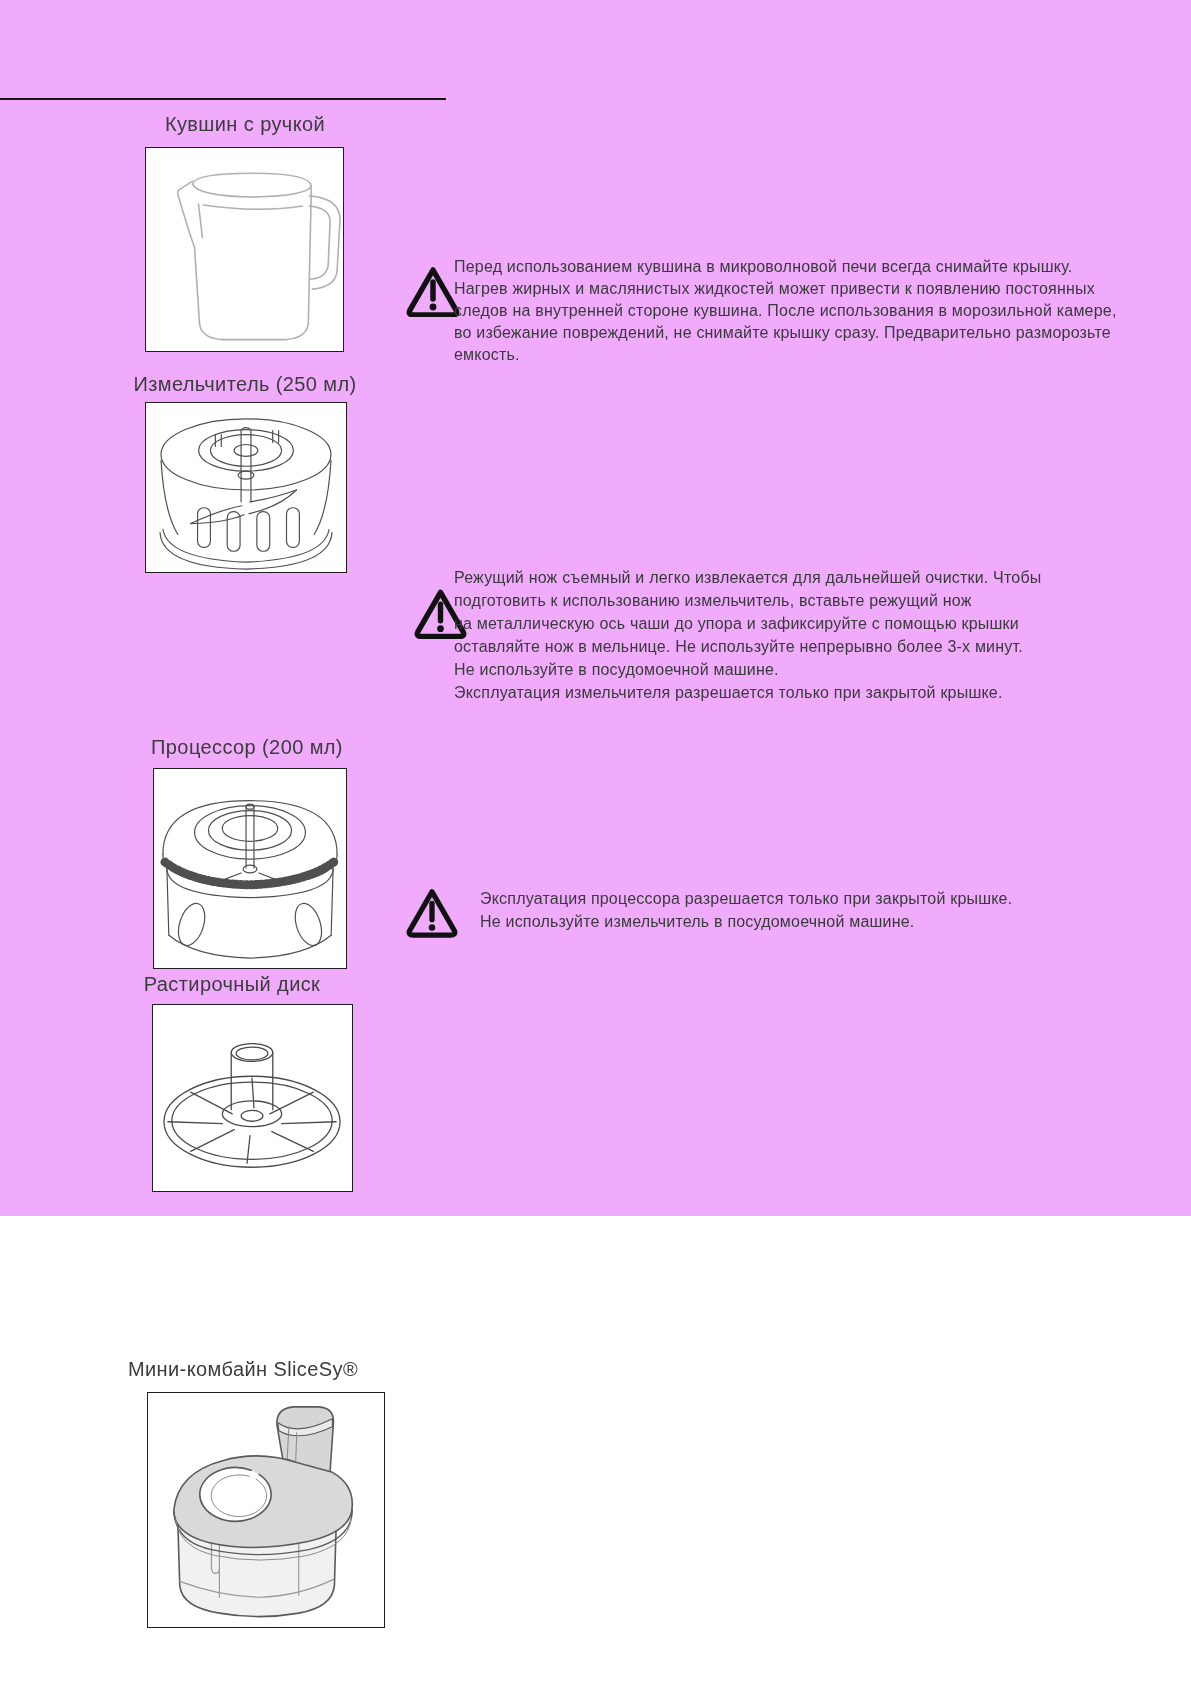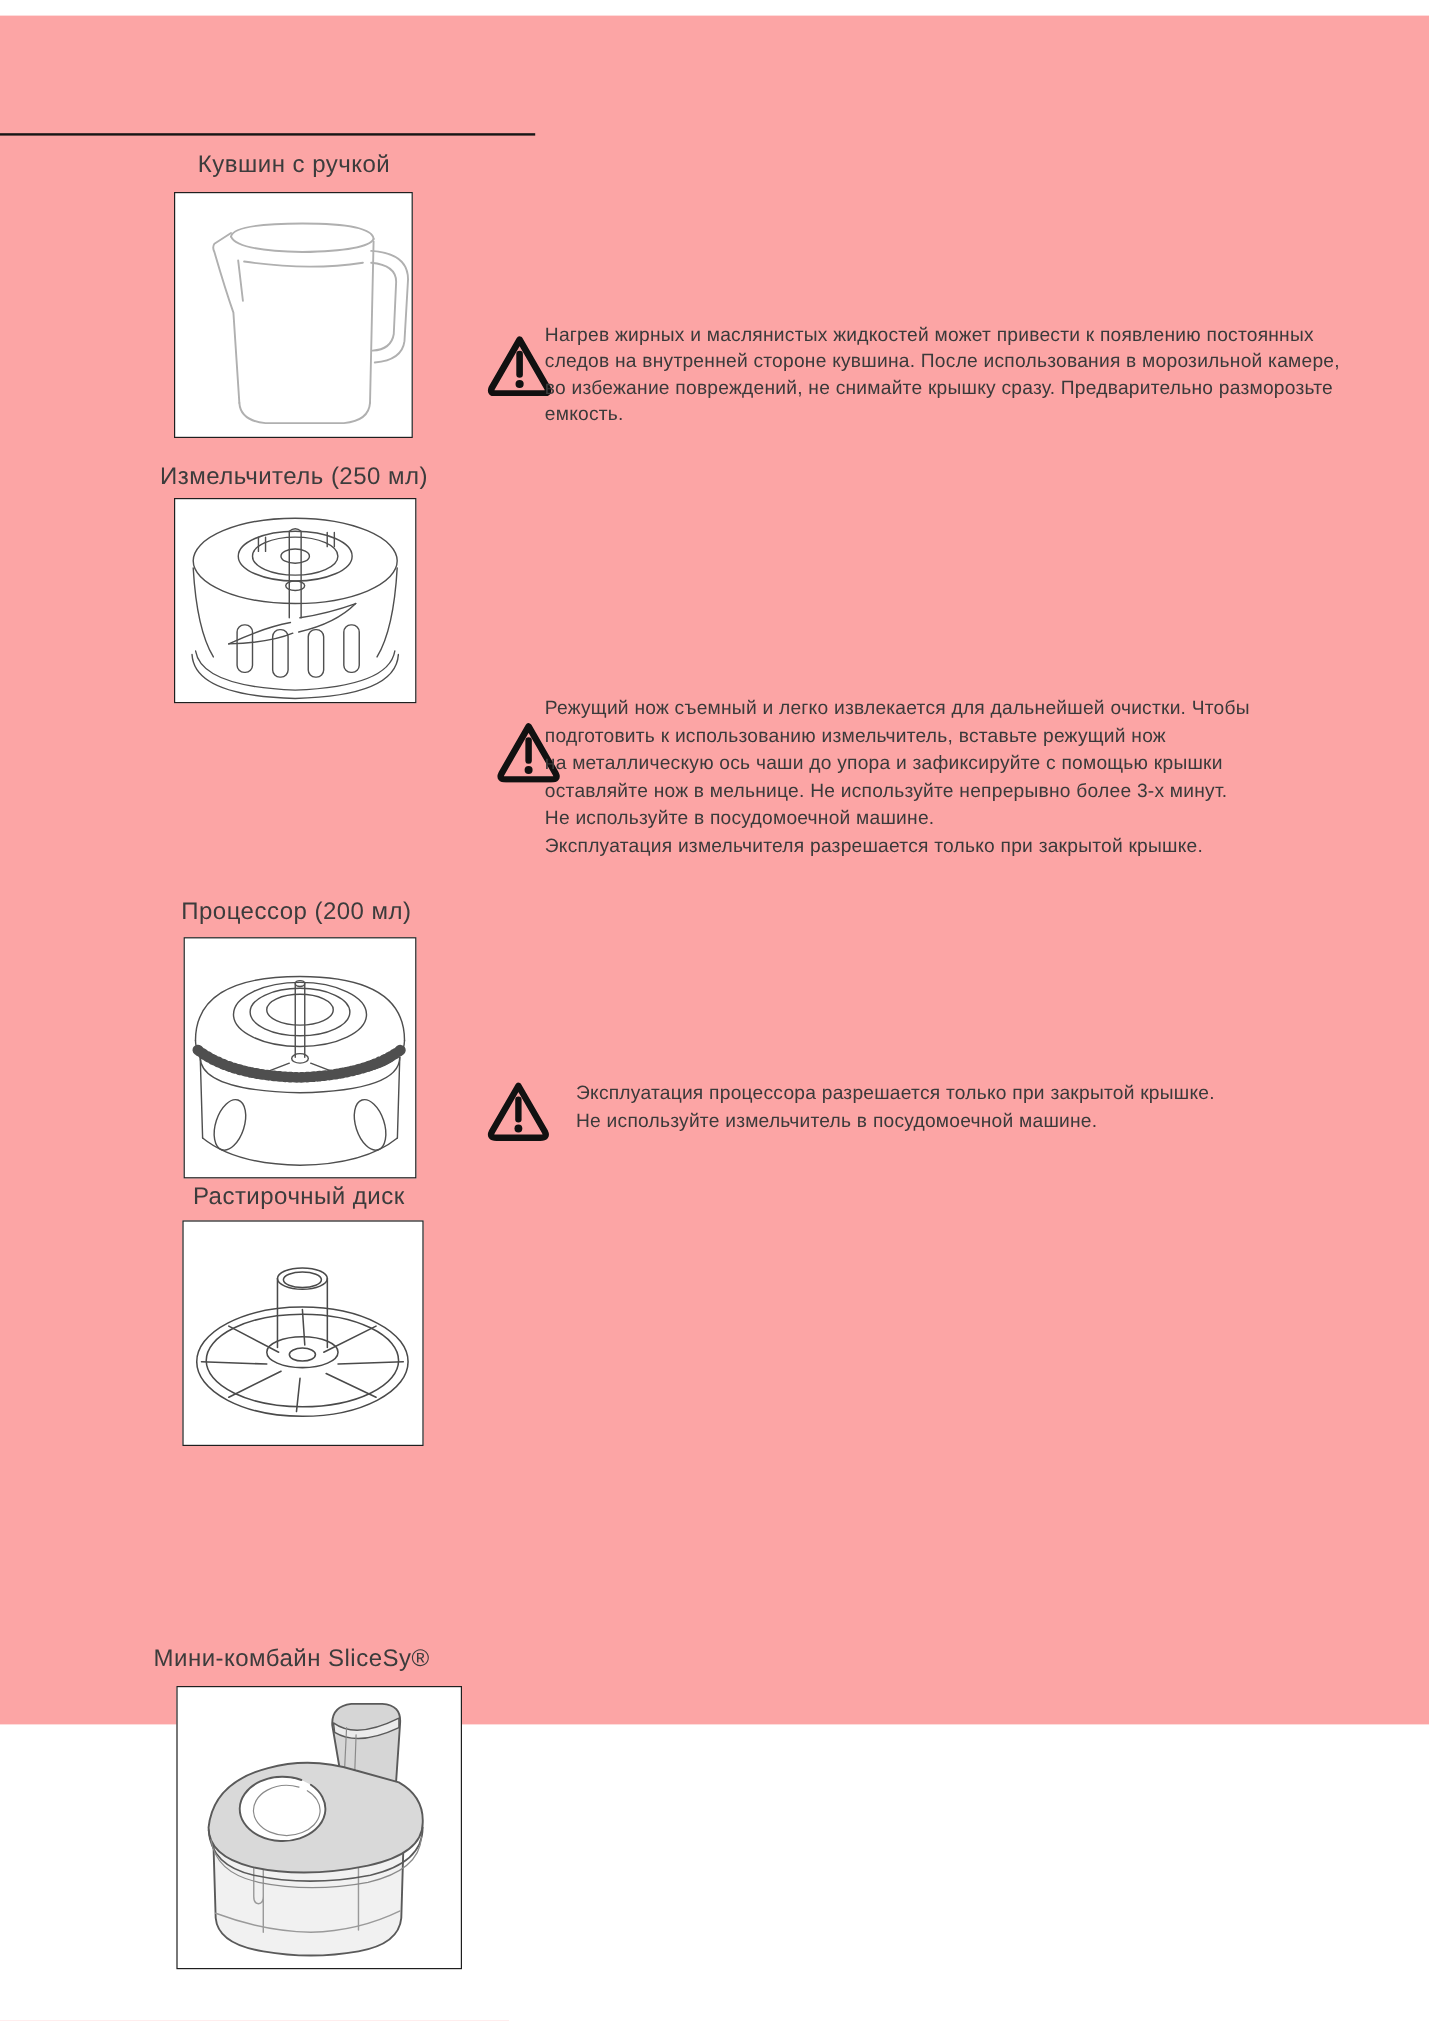--- a/index.html
+++ b/index.html
@@ -3,21 +3,21 @@
 <meta charset="utf-8">
 <style>
   html, body { margin:0; padding:0; }
   body {
     width:1191px; height:1684px;
     background:#ffffff;
     font-family:"Liberation Sans", sans-serif;
     position:relative;
     overflow:hidden;
   }
-  .page { position:absolute; left:0; top:0; width:1191px; height:1424px; background:#fca5a5;margin-top:13px; }
+  .page { position:absolute; left:0; top:0; width:1191px; height:1216px; background:#f0abfc; }
 
   .h-rule {
     position:absolute; left:0; top:98px; width:446px; height:2px;
     background:#161616;
   }
 
   .sec-title {
     position:absolute;
     width:280px;
     text-align:center;
@@ -71,20 +71,21 @@
 
   <div class="warn-icon" style="left:406px; top:265px;">
     <svg width="54" height="52" viewBox="0 0 54 52" fill="none">
       <path d="M27 5 L50 45 Q52.5 50 46 50 L8 50 Q1.5 50 4 45 Z" stroke="#111" stroke-width="5.5" stroke-linejoin="round"></path>
       <line x1="27" y1="17" x2="27" y2="34" stroke="#111" stroke-width="5.5" stroke-linecap="round"></line>
       <circle cx="27" cy="42" r="3.4" fill="#111"></circle>
     </svg>
   </div>
 
   <div class="warn-text lh22" style="left:454px; top:256px;">
+    <div class="line">Перед использованием кувшина в микроволновой печи всегда снимайте крышку.</div>
     <div class="line">Нагрев жирных и маслянистых жидкостей может привести к появлению постоянных</div>
     <div class="line">следов на внутренней стороне кувшина. После использования в морозильной камере,</div>
     <div class="line">во избежание повреждений, не снимайте крышку сразу. Предварительно разморозьте</div>
     <div class="line">емкость.</div>
   </div>
 
   <div class="sec-title" style="left:105px; top:373px;text-align:center;">Измельчитель (250 мл)</div>
 
   <div class="img-box" style="left:145px; top:402px; width:202px; height:171px;">
     <svg viewBox="0 0 202 171" fill="none" stroke="#4f4f4f" stroke-width="1.2" stroke-linecap="round" stroke-linejoin="round">
@@ -153,21 +154,21 @@
       <line x1="27" y1="17" x2="27" y2="34" stroke="#111" stroke-width="5.5" stroke-linecap="round"></line>
       <circle cx="27" cy="42" r="3.4" fill="#111"></circle>
     </svg>
   </div>
 
   <div class="warn-text lh23" style="left:480px; top:887px;">
     <div class="line">Эксплуатация процессора разрешается только при закрытой крышке.</div>
     <div class="line">Не используйте измельчитель в посудомоечной машине.</div>
   </div>
 
-  <div class="sec-title" style="left:109px; top:973px;">Растирочный диск</div>
+  <div class="sec-title" style="left:92px; top:973px;">Растирочный диск</div>
 
   <div class="img-box" style="left:152px; top:1004px; width:201px; height:188px;">
     <svg viewBox="0 0 201 188" fill="none" stroke="#4a4a4a" stroke-width="1.3" stroke-linecap="round" stroke-linejoin="round">
       <ellipse cx="100" cy="118" rx="89" ry="46"></ellipse>
       <ellipse cx="100" cy="117" rx="81" ry="39"></ellipse>
       <path d="M15 118 L70 120 M130 120 L185 118"></path>
       <path d="M38 148 L82 126 M118 110 L162 88"></path>
       <path d="M38 88 L80 110 M120 128 L162 148"></path>
       <path d="M95 160 L98 132 M102 104 L100 74"></path>
       <path d="M79 48 L79 106 M121 48 L121 106"></path>

